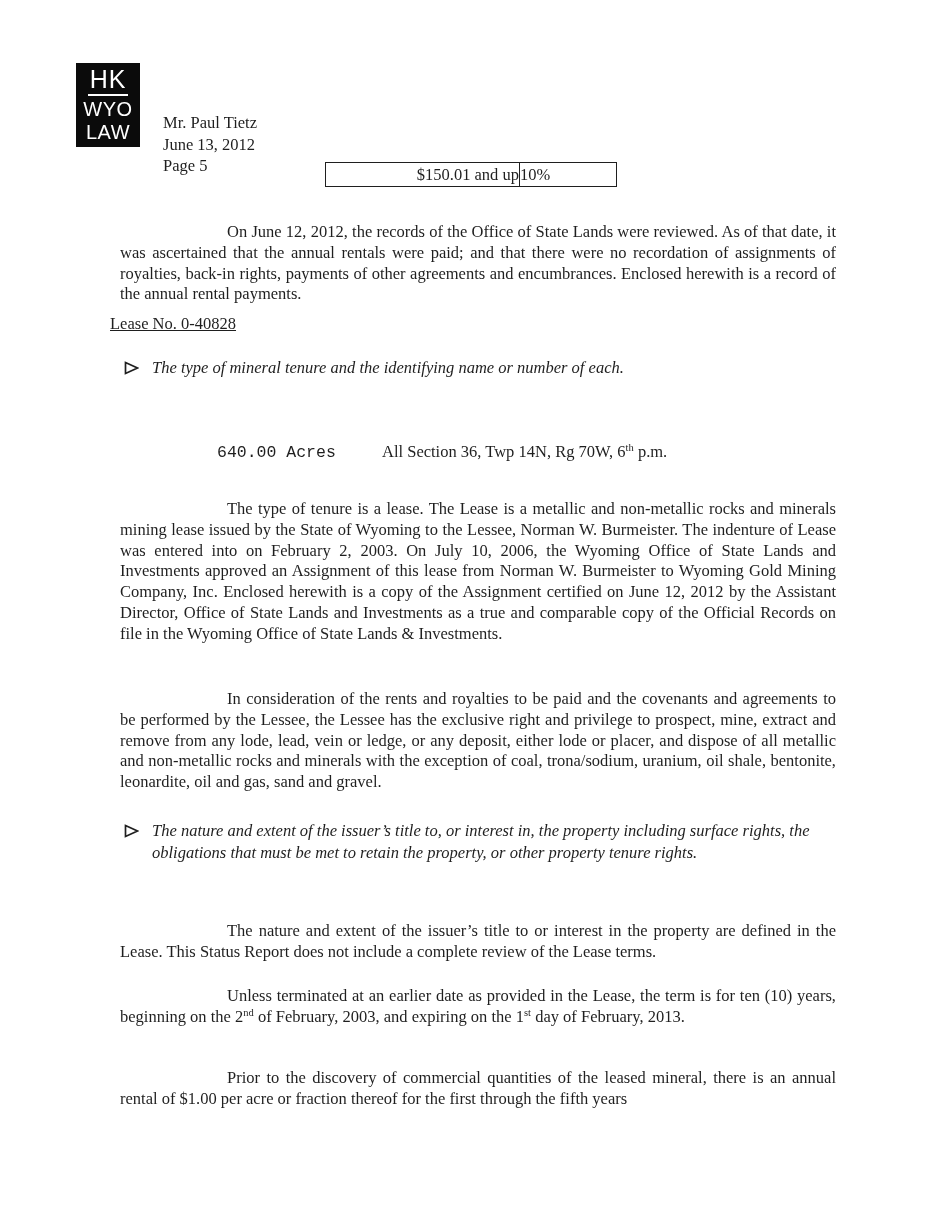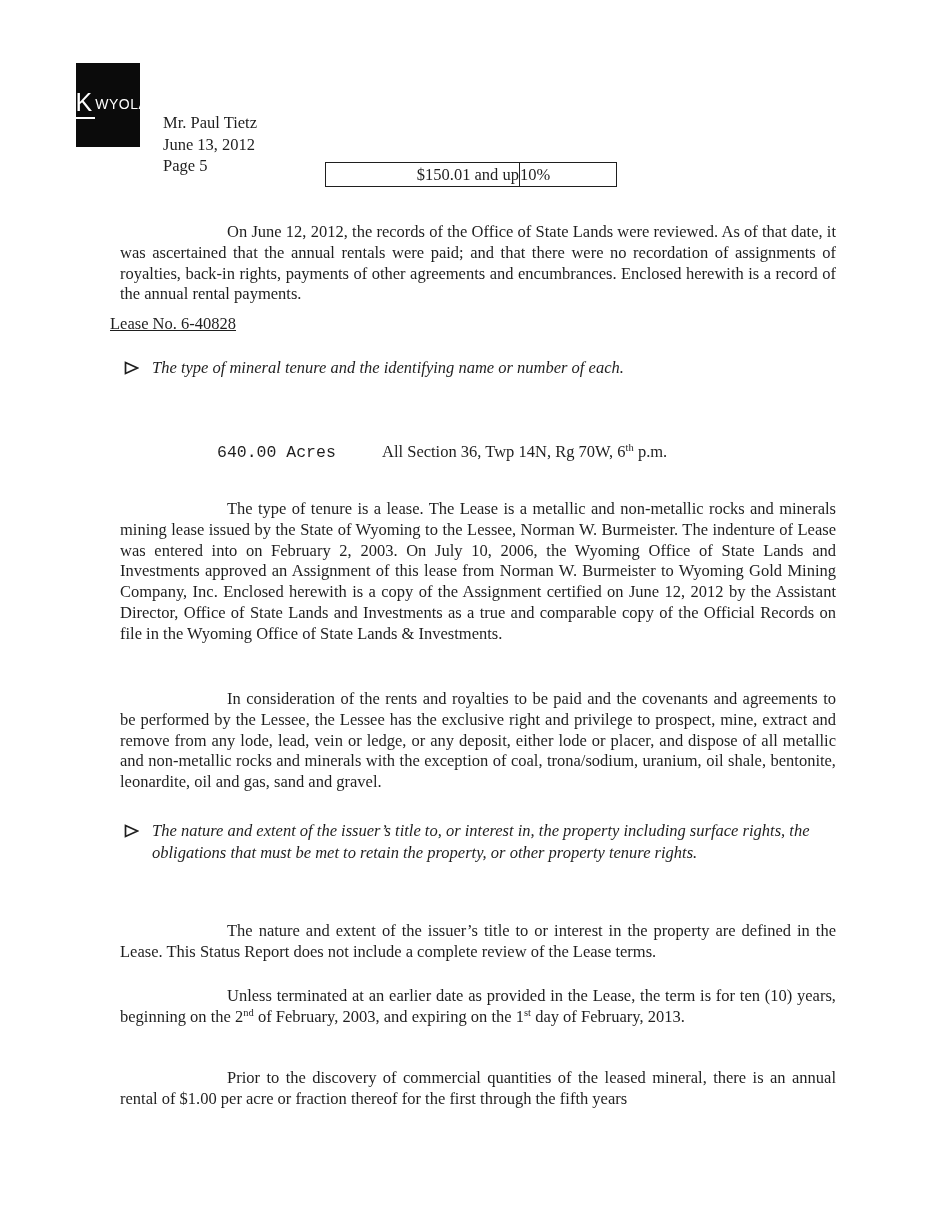--- a/index.html
+++ b/index.html
@@ -13,36 +13,36 @@
     overflow: hidden;
   }
 
   
   .logo {
     position: absolute;
     left: 76px; top: 63px;
     width: 64px; height: 84px;
     background: #0b0b0b;
     display: flex;
-    flex-direction: row;
+    flex-direction: column;
     align-items: center;
     justify-content: center;
     color: #ffffff;
     font-family: "Liberation Sans", sans-serif;
   }
   .logo .hk {
     font-size: 25px;
     line-height: 1.0;
     letter-spacing: 1px;
     border-bottom: 2px solid #ffffff;
     padding: 0 2px 2px 2px;
     margin-bottom: 2px;
   }
   .logo .wyo, .logo .law {
-    font-size: 14px;
+    font-size: 20px;
     line-height: 1.12;
     letter-spacing: 0.5px;
   }
 
   
   .header-block {
     position: absolute;
     left: 163px; top: 76px;
     font-size: 16.5px;
     line-height: 21.5px;
@@ -142,21 +142,21 @@
     <tbody>
       <tr>
         <td class="amount">$150.01 and up</td>
         <td class="rate">10%</td>
       </tr>
     </tbody>
   </table>
 
   <p class="para" style="top:206px">On June 12, 2012, the records of the Office of State Lands were reviewed.  As of that date, it was ascertained that the annual rentals were paid; and that there were no recordation of assignments of royalties, back-in rights, payments of other agreements and encumbrances.  Enclosed herewith is a record of the annual rental payments.</p>
 
-  <div class="lease-heading">Lease No. 6-40828</div>
+  <div class="lease-heading">Lease No. 0-40828</div>
 
   <div class="bullet" style="top:357px">
     <span class="arrow">
       <svg width="15" height="14" viewBox="0 0 15 14">
         <polygon points="1.5,1.5 13.5,7 1.5,12.5" fill="#ffffff" stroke="#1f1f1f" stroke-width="1.7"></polygon>
       </svg>
     </span>
     <span class="bullet-text">The type of mineral tenure and the identifying name or number of each.</span>
   </div>
 

